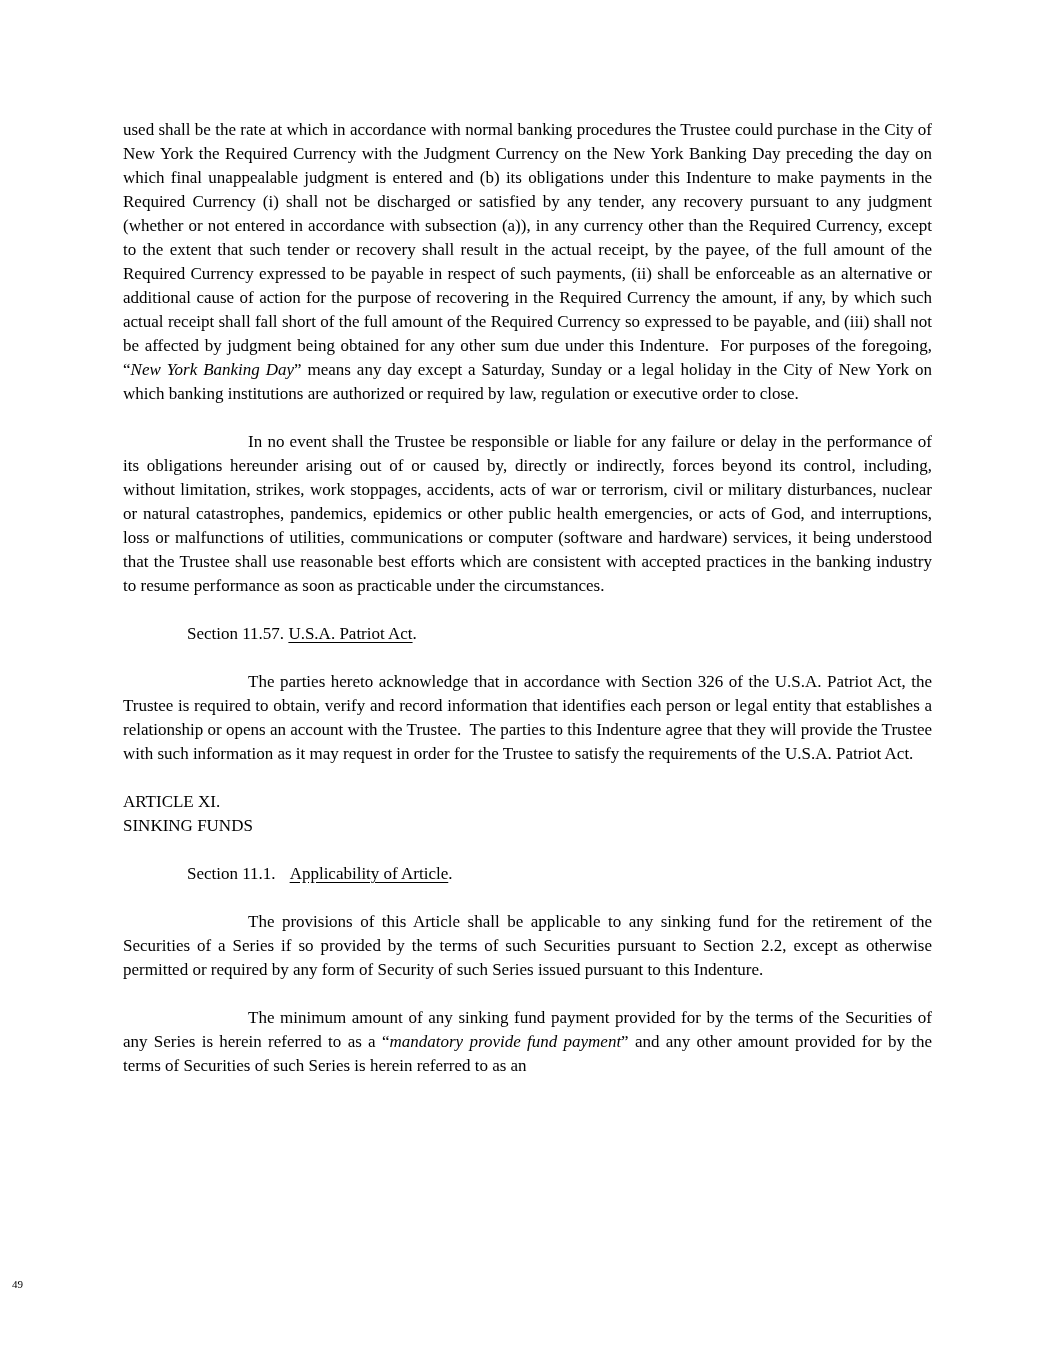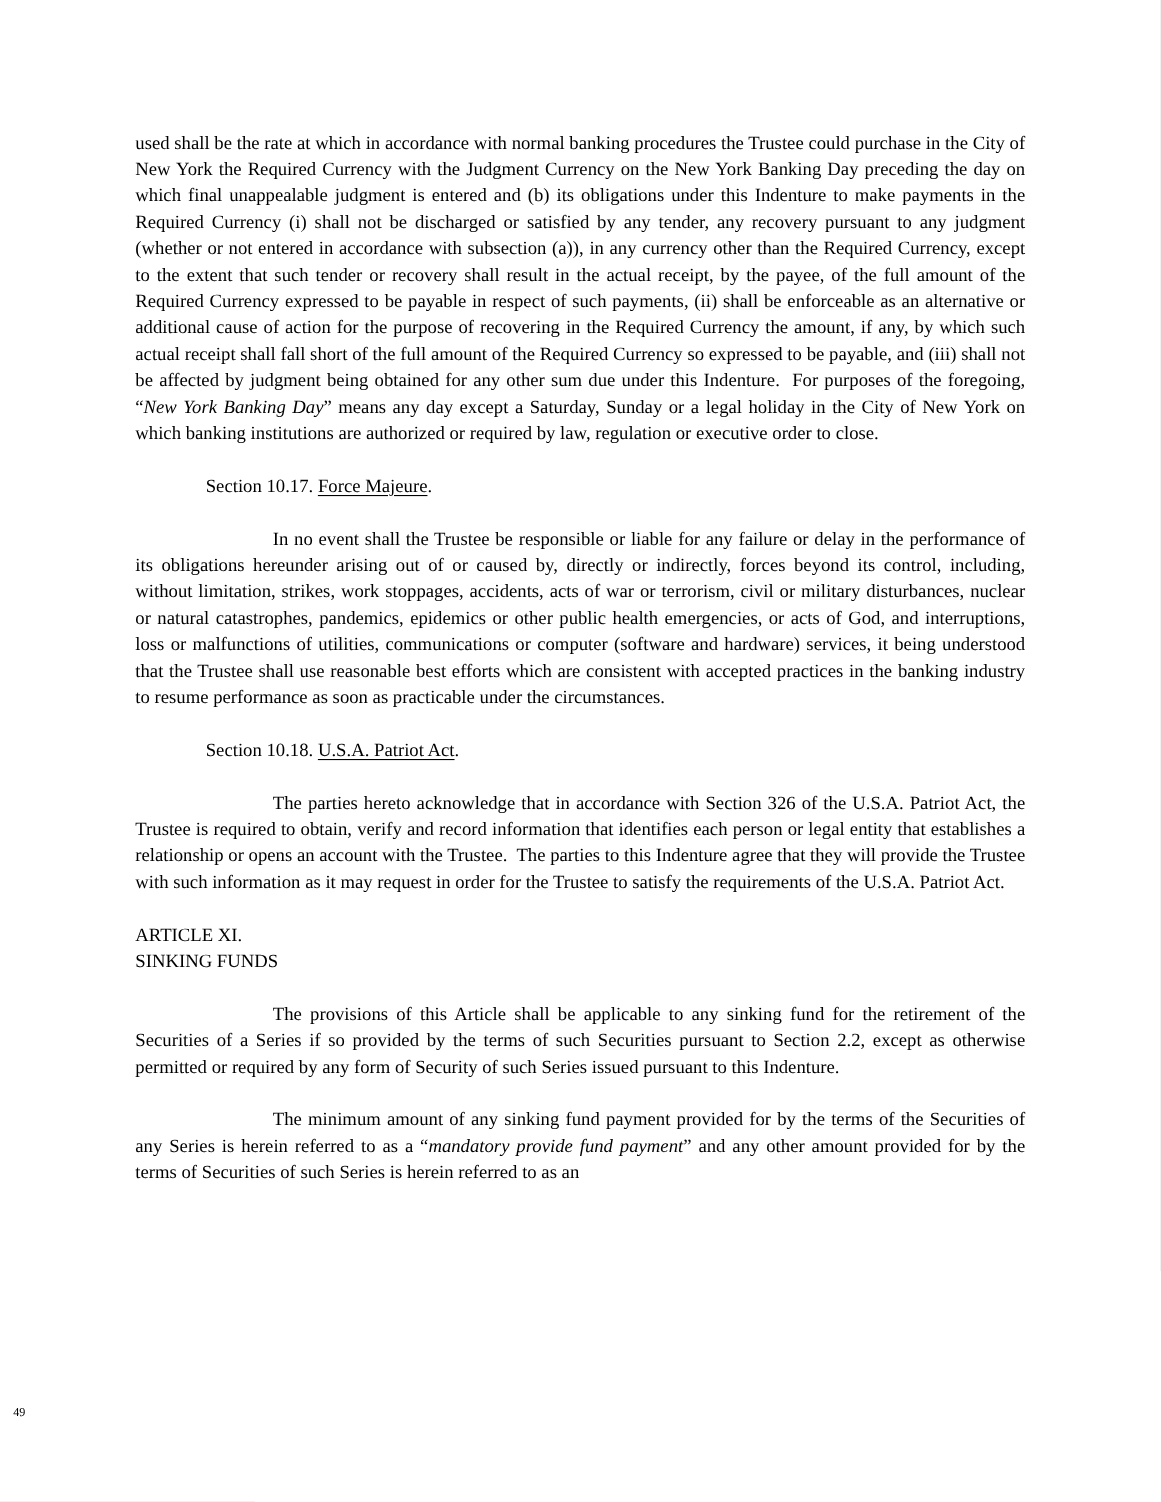--- a/index.html
+++ b/index.html
@@ -58,30 +58,30 @@
   }
 </style>
 </head>
 <body>
 
 <div class="page">
   <div class="content">
 
     <p class="para"><span>used shall be the rate at which in accordance with normal banking procedures the Trustee could purchase in the City of New York the Required Currency with the Judgment Currency on the New York Banking Day preceding the day on which final unappealable judgment is entered and (b) its obligations under this Indenture to make payments in the Required Currency (i) shall not be discharged or satisfied by any tender, any recovery pursuant to any judgment (whether or not entered in accordance with subsection (a)), in any currency other than the Required Currency, except to the extent that such tender or recovery shall result in the actual receipt, by the payee, of the full amount of the Required Currency expressed to be payable in respect of such payments, (ii) shall be enforceable as an alternative or additional cause of action for the purpose of recovering in the Required Currency the amount, if any, by which such actual receipt shall fall short of the full amount of the Required Currency so expressed to be payable, and (iii) shall not be affected by judgment being obtained for any other sum due under this Indenture.&nbsp; For purposes of the foregoing, “</span><em>New York Banking Day</em><span>” means any day except a Saturday, Sunday or a legal holiday in the City of New York on which banking institutions are authorized or required by law, regulation or executive order to close.</span></p>
 
-    <p class="para heading"><span>Section 10.17. </span><span class="underlined">Force Majeure</span><span>.</span></p>
 
     <p class="para body-indent">In no event shall the Trustee be responsible or liable for any failure or delay in the performance of its obligations hereunder arising out of or caused by, directly or indirectly, forces beyond its control, including, without limitation, strikes, work stoppages, accidents, acts of war or terrorism, civil or military disturbances, nuclear or natural catastrophes, pandemics, epidemics or other public health emergencies, or acts of God, and interruptions, loss or malfunctions of utilities, communications or computer (software and hardware) services, it being understood that the Trustee shall use reasonable best efforts which are consistent with accepted practices in the banking industry to resume performance as soon as practicable under the circumstances.</p>
 
-    <p class="para heading"><span>Section 10.18. </span><span class="underlined">U.S.A. Patriot Act</span><span>.</span></p>
+    <p class="para heading"><span>Section 11.57. </span><span class="underlined">U.S.A. Patriot Act</span><span>.</span></p>
 
     <p class="para body-indent">The parties hereto acknowledge that in accordance with Section 326 of the U.S.A. Patriot Act, the Trustee is required to obtain, verify and record information that identifies each person or legal entity that establishes a relationship or opens an account with the Trustee.&nbsp; The parties to this Indenture agree that they will provide the Trustee with such information as it may request in order for the Trustee to satisfy the requirements of the U.S.A. Patriot Act.</p>
 
     <p class="para center-heading"><span>ARTICLE XI.</span><br><span>SINKING FUNDS</span></p>
 
+    <p class="para heading"><span>Section 11.1.</span><span class="underlined wide-gap">Applicability of Article</span><span>.</span></p>
 
     <p class="para body-indent">The provisions of this Article shall be applicable to any sinking fund for the retirement of the Securities of a Series if so provided by the terms of such Securities pursuant to Section 2.2, except as otherwise permitted or required by any form of Security of such Series issued pursuant to this Indenture.</p>
 
     <p class="para body-indent"><span>The minimum amount of any sinking fund payment provided for by the terms of the Securities of any Series is herein referred to as a “</span><em>mandatory provide fund payment</em><span>” and any other amount provided for by the terms of Securities of such Series is herein referred to as an</span></p>
 
   </div>
 
   <div class="page-number">49</div>
 </div>
 

